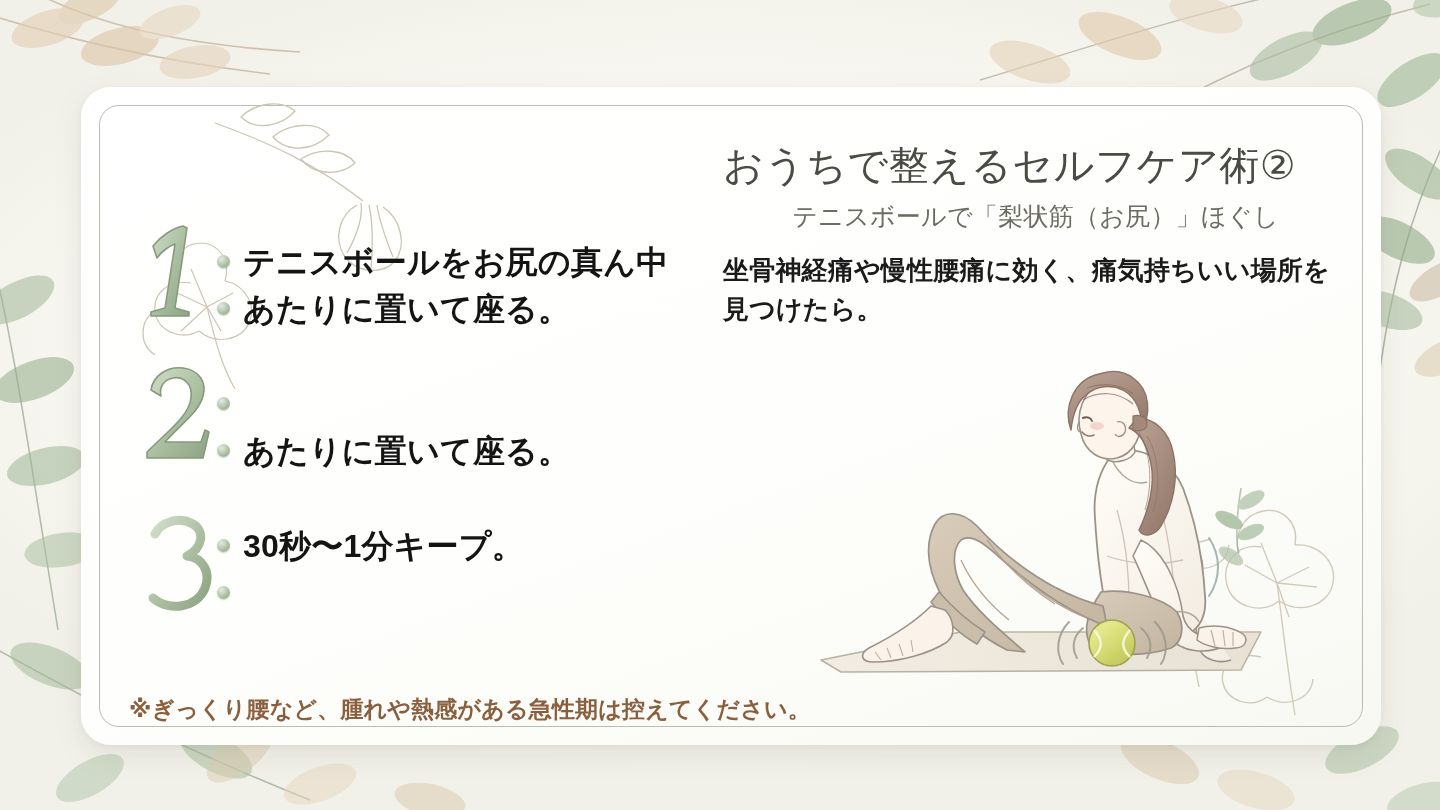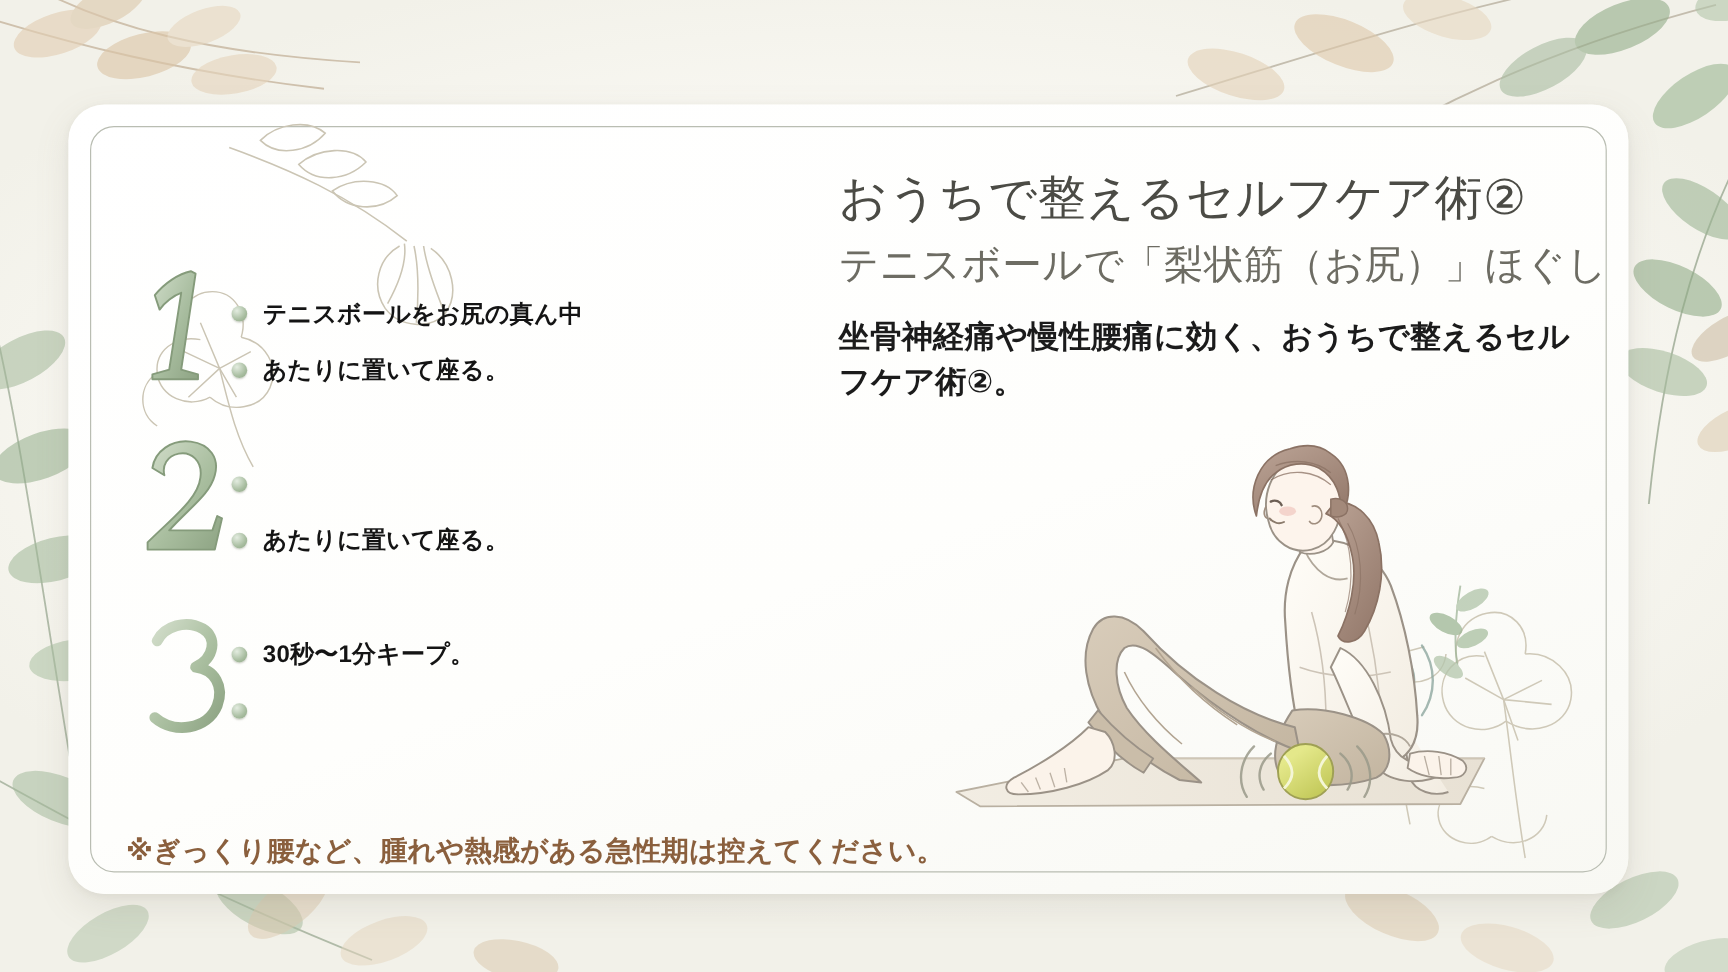--- a/index.html
+++ b/index.html
@@ -13,41 +13,41 @@
   
   .bg-wash{position:absolute;inset:0;
     background:
       radial-gradient(ellipse 60% 50% at 50% 45%, #fffefb 0%, #faf9f4 55%, #f2f1e9 100%);
   }
   .bg-deco{position:absolute;inset:0;}
   .bg-deco svg{position:absolute;}
 
   
   .card{
-    position:absolute;left:57px;top:87px;width:1300px;height:658px;
+    position:absolute;left:81px;top:87px;width:1300px;height:658px;
     background:linear-gradient(160deg,#ffffff 0%,#fefefc 55%,#f8f8f3 100%);
     border-radius:30px;
     box-shadow:0 10px 28px rgba(120,118,100,.13), 0 2px 6px rgba(120,118,100,.07);
     overflow:hidden;
   }
   .card-inner-border{
     position:absolute;left:18px;top:18px;right:18px;bottom:18px;
     border:1.4px solid #b9bdb2;border-radius:20px;pointer-events:none;
   }
   .card-deco{position:absolute;inset:0;pointer-events:none;}
   .card-deco svg{position:absolute;}
 
   
   .header{position:absolute;left:712px;top:142px;width:625px;}
   .title{
     font-size:40px;line-height:1.18;color:#4b4b45;letter-spacing:.5px;
     font-weight:400;white-space:nowrap;
   }
   .subtitle{
-    margin-top:12px;font-size:33px;line-height:1.2;color:#6d6c63;
+    margin-top:12px;font-size:25px;line-height:1.2;color:#6d6c63;
     letter-spacing:.3px;font-weight:400;white-space:nowrap;text-align:center;
   }
   .desc{
     margin-top:20px;font-size:26px;line-height:1.48;color:#1b1b1b;
     font-weight:700;letter-spacing:.2px;width:612px;
   }
 
   
   .steps{position:absolute;left:128px;top:232px;width:580px;}
   .step{display:flex;align-items:flex-start;margin-bottom:42px;}
@@ -59,21 +59,21 @@
   .step-num svg{position:absolute;left:0;top:0;}
   .step-lines{padding-top:6px;}
   .step-line{display:flex;align-items:center;height:47px;}
   .dot{
     width:13px;height:13px;border-radius:50%;flex:0 0 13px;
     background:radial-gradient(circle at 34% 30%,#e3ece0 0%,#a8bda0 60%,#8ea684 100%);
     box-shadow:0 1px 1.5px rgba(120,130,110,.35);
     margin-right:13px;
   }
   .step-text{
-    font-size:20px;color:#141414;font-weight:700;letter-spacing:.2px;
+    font-size:32px;color:#141414;font-weight:700;letter-spacing:.2px;
     line-height:1;white-space:nowrap;
   }
 
   
   .footnote{
     position:absolute;left:118px;top:694px;
     font-size:23px;color:#8a5f3d;font-weight:700;letter-spacing:.2px;
     white-space:nowrap;
   }
 
@@ -217,21 +217,21 @@
           <path d="M74 76 C94 88 116 78 118 58"></path>
           <path d="M70 60 L42 46 M70 60 L60 28 M70 60 L100 52 M70 60 L82 92"></path>
           <path d="M70 60 C74 104 78 150 88 200"></path>
         </g>
       </svg>
     </div>
 
     <div class="header" style="left:642px;top:55px;">
       <div class="title">おうちで整えるセルフケア術②</div>
       <div class="subtitle">テニスボールで「梨状筋（お尻）」ほぐし</div>
-      <div class="desc">坐骨神経痛や慢性腰痛に効く、おうちで整えるセルフケア術②。</div>
+      <div class="desc">坐骨神経痛や慢性腰痛に効く、痛気持ちいい場所を見つけたら。</div>
     </div>
 
     <div class="steps" style="left:58px;top:145px;">
 
       <div class="step">
         <div class="step-num">
           <svg width="78" height="104" viewBox="0 0 78 104">
             <defs>
               <linearGradient id="ng1" x1="0" y1="0" x2="1" y2="1">
                 <stop offset="0%" stop-color="#cfdcc8"></stop>

